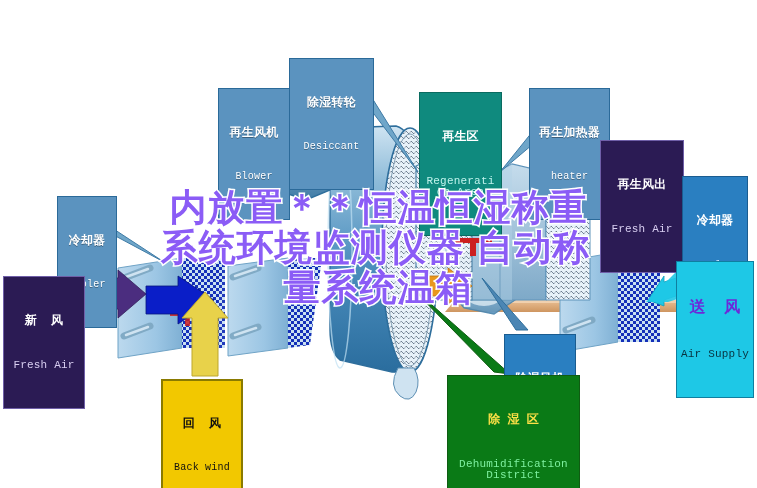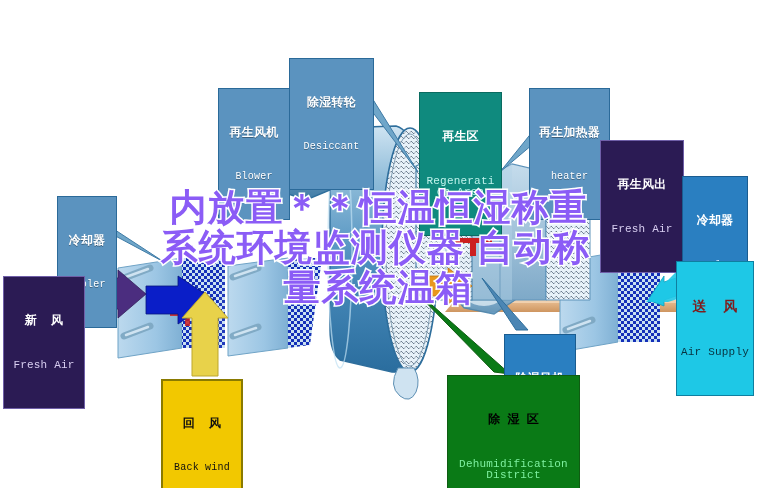--- a/index.html
+++ b/index.html
@@ -42,26 +42,26 @@
   .lbl.purple .cn{font-size:12px;color:#ffffff;}
   .lbl.purple .en{font-size:11px;}
 
   
   .lbl.yellow{background:#f2c800;border:2px solid #8a7a00;color:#101010;}
   .lbl.yellow .cn{font-size:12px;}
   .lbl.yellow .en{font-size:10px;}
 
   
   .lbl.green{background:#0a7a16;border:1px solid #0f5c12;color:#7ef0a0;}
-  .lbl.green .cn{font-size:12px;color:#000000;}
+  .lbl.green .cn{font-size:12px;color:#fde047;}
   .lbl.green .en{font-size:11px;}
 
   
   .lbl.cyan{background:#1ec8e6;border:1px solid #0f7fa0;color:#08323f;}
-  .lbl.cyan .cn{font-size:14px;color:#7f1d1d;}
+  .lbl.cyan .cn{font-size:16px;color:#6d28d9;}
   .lbl.cyan .en{font-size:11px;}
 
   
   #watermark{position:absolute;left:0;top:188px;width:757px;
              text-align:center;pointer-events:none;}
   #watermark .wline{display:block;font-size:37px;font-weight:900;
       letter-spacing:1px;line-height:40px;
       color:#8b5cf6;
       -webkit-text-stroke:3px #ffffff;
       paint-order:stroke fill;

